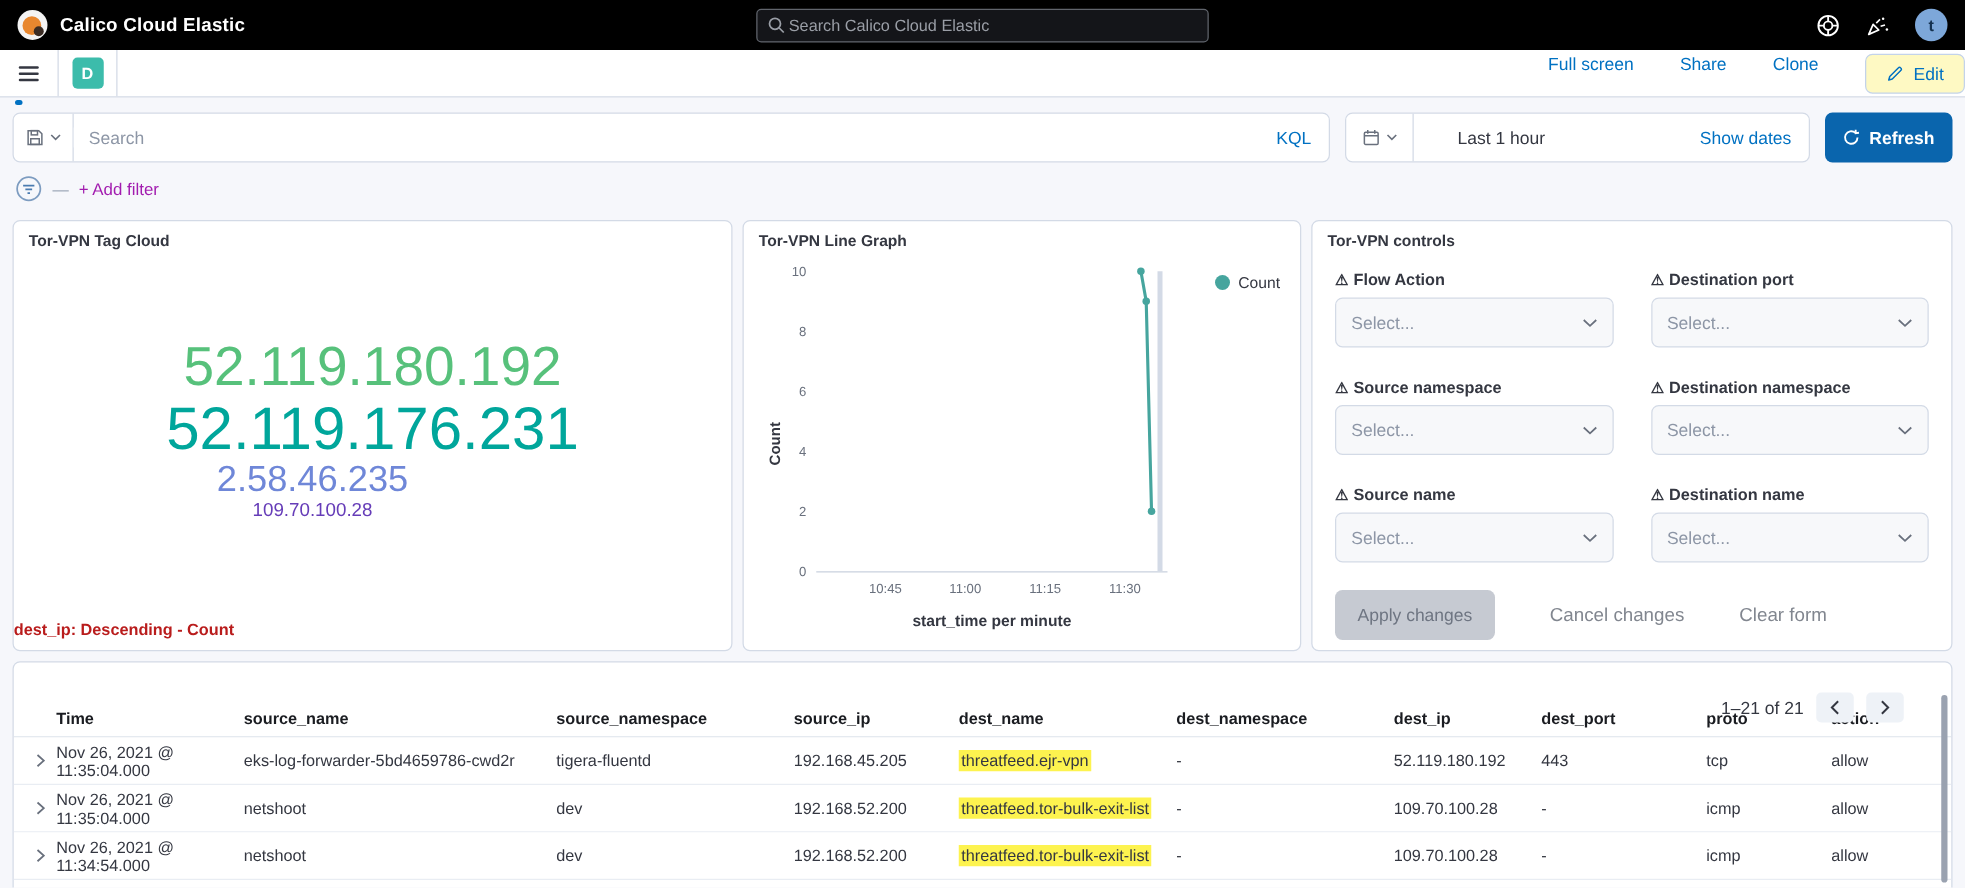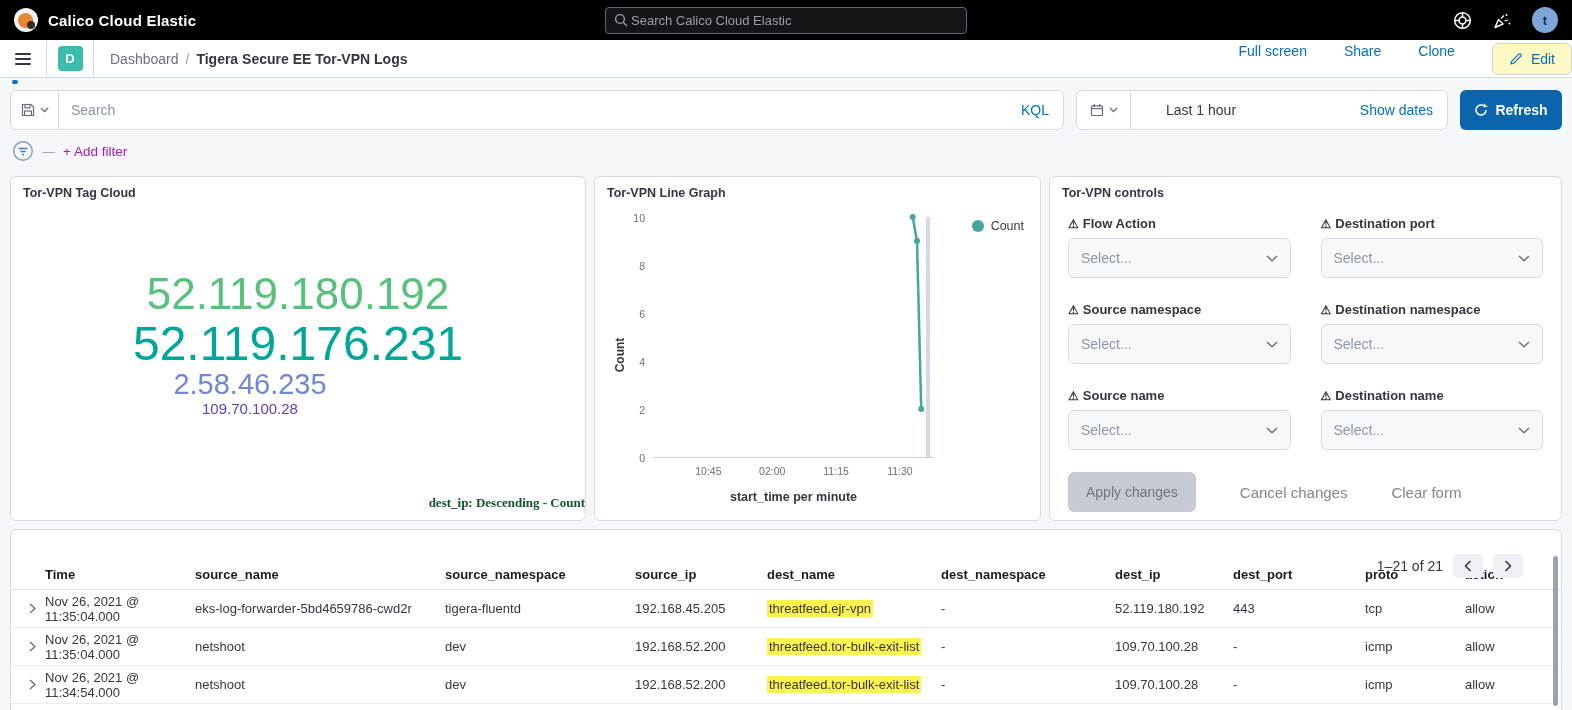--- a/index.html
+++ b/index.html
@@ -63,21 +63,21 @@
   .panel { background:#fff; border:1px solid #d3dae6; border-radius:6px; position:relative; }
   .panel-title { font-size:12.5px; font-weight:700; color:#343741; padding:9px 0 0 12px; }
   .p-tag { width:576px; flex:none;}
   .p-line { width:447px; flex:none;}
   .p-ctl { flex:1; }
 
   
   .cloud { position:absolute; inset:30px 0 40px 0; display:flex; flex-direction:column; align-items:center; justify-content:center; line-height:1.08; }
   .tagword { white-space:nowrap; cursor:pointer; }
   .tag-shift { transform:translateX(-48px); }
-  .cloud-footer { position:absolute; bottom:9px; width:100%; text-align:right; font-size:13px; font-weight:700; color:#14532d;font-family:Liberation Serif, serif;}
+  .cloud-footer { position:absolute; bottom:9px; width:100%; text-align:left; font-size:13px; font-weight:700; color:#b91c1c;}
 
   
   .chart-wrap { position:absolute; left:10px; right:10px; top:32px; bottom:8px; }
   .chart-ylabel { position:absolute; left:-2px; top:46%; transform:rotate(-90deg); transform-origin:center; font-size:12px; font-weight:700;}
   .plot { position:absolute; left:48px; top:8px; right:96px; bottom:54px; border-bottom:1px solid #c9d1de; }
   .y-tick { position:absolute; left:-34px; width:26px; text-align:right; font-size:10.5px; color:#69707d; }
   .x-tick { position:absolute; bottom:-20px; transform:translateX(-50%); font-size:10.5px; color:#69707d; white-space:nowrap;}
   .now-bar { position:absolute; top:0; bottom:0; right:4px; width:4px; background:#d3dae6; }
   .chart-xlabel { position:absolute; left:48px; right:96px; bottom:8px; text-align:center; font-size:12.5px; font-weight:700;}
   .legend { position:absolute; top:10px; right:6px; display:flex; align-items:center; gap:7px; cursor:pointer;}
@@ -150,25 +150,20 @@
   <div class="crumb-cell">
     <div class="burger">
         <div></div>
         <div></div>
         <div></div>
       </div>
   </div>
   <div class="crumb-cell">
     <div class="dash-badge">D</div>
   </div>
-  <div class="crumbs">
-    <span class="crumb-root">Dashboard</span>
-    <span class="crumb-sep">/</span>
-    <span class="crumb-cur">Tigera Secure EE Tor-VPN Logs</span>
-  </div>
   <div class="crumb-actions">
     <span class="crumb-link">Full screen</span>
     <span class="crumb-link">Share</span>
     <span class="crumb-link">Clone</span>
     <button class="edit-btn">
       <svg width="14" height="14" viewBox="0 0 14 14">
         <path d="M2 12 L2.8 9.2 L9.8 2.2 a1.1 1.1 0 0 1 1.6 0 l0.4 0.4 a1.1 1.1 0 0 1 0 1.6 L4.8 11.2 Z" fill="none" stroke="#0071c2" stroke-width="1.2" stroke-linejoin="round"></path>
       </svg>
       <span>Edit</span>
     </button>
@@ -248,21 +243,21 @@
       <div class="chart-wrap">
         <div class="chart-ylabel">Count</div>
         <div class="plot">
           <span class="y-tick" style="top:-5px">10</span>
           <span class="y-tick" style="top:calc(20% - 5px)">8</span>
           <span class="y-tick" style="top:calc(40% - 5px)">6</span>
           <span class="y-tick" style="top:calc(60% - 5px)">4</span>
           <span class="y-tick" style="top:calc(80% - 5px)">2</span>
           <span class="y-tick" style="top:calc(100% - 5px)">0</span>
           <span class="x-tick" style="left: 19.697%;">10:45</span>
-          <span class="x-tick" style="left: 42.4242%;">02:00</span>
+          <span class="x-tick" style="left: 42.4242%;">11:00</span>
           <span class="x-tick" style="left: 65.1515%;">11:15</span>
           <span class="x-tick" style="left: 87.8788%;">11:30</span>
           <div class="now-bar"></div>
           <svg id="line-svg">
             <polyline fill="none" stroke-width="2.5" stroke-linejoin="round" points="259.7121212121212,0 263.969696969697,23.999999999999993 268.22727272727275,192" stroke="#46a59e"></polyline>
           <circle cx="259.7121212121212" cy="0" r="3" fill="#46a59e"></circle>
               <circle cx="263.969696969697" cy="23.999999999999993" r="3" fill="#46a59e"></circle>
               <circle cx="268.22727272727275" cy="192" r="3" fill="#46a59e"></circle>
             </svg>
         </div>

